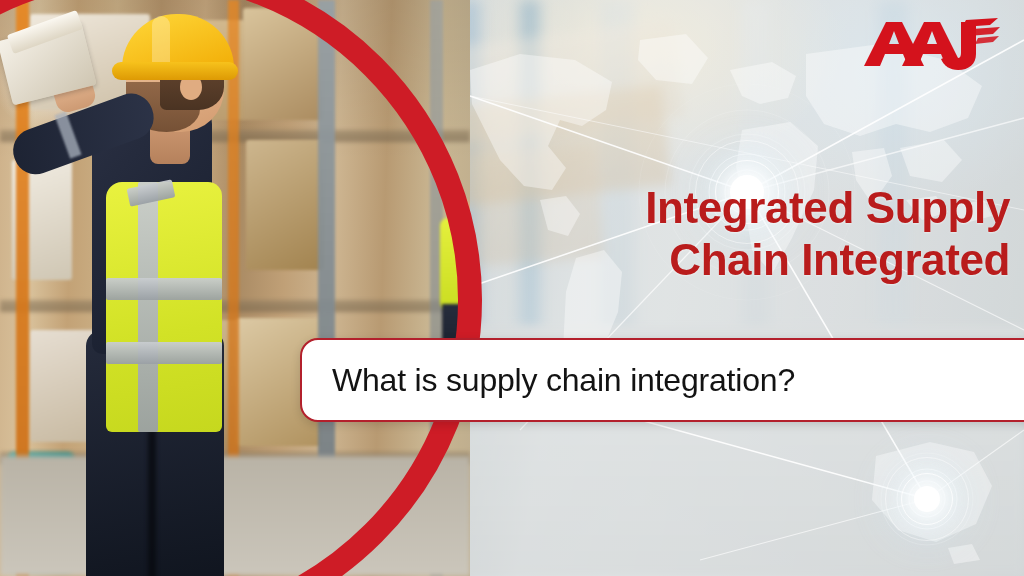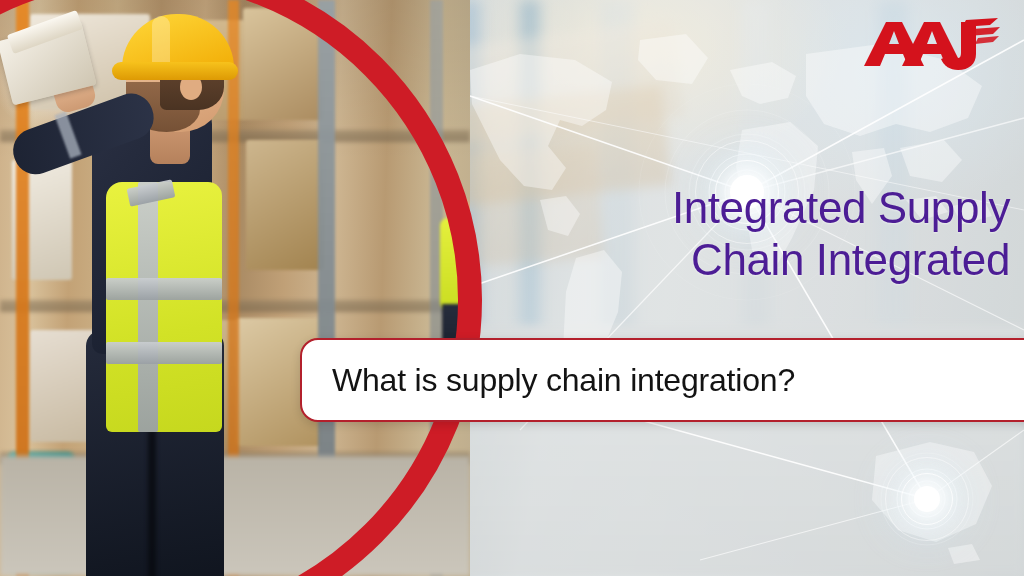--- a/index.html
+++ b/index.html
@@ -274,23 +274,23 @@
   #logo{
     position:absolute; right:22px; top:16px;
     width:140px; height:58px;
   }
   #logo svg{ width:100%; height:100%; display:block; }
 
   
   #headline{
     position:absolute; left:510px; top:182px; width:500px;
     text-align:right;
-    color:#4c1d95;
+    color:#b91c1c;
     font-size:44px; line-height:1.18;
-    font-weight:400;
+    font-weight:700;
     letter-spacing:-.4px;
     text-shadow:0 1px 2px rgba(255,255,255,.45);
   }
   #headline .l{ display:block; white-space:nowrap; }
 
   
   #subtitle-pill{
     position:absolute; left:300px; top:338px;
     width:760px; height:84px;
     background:#fff;

